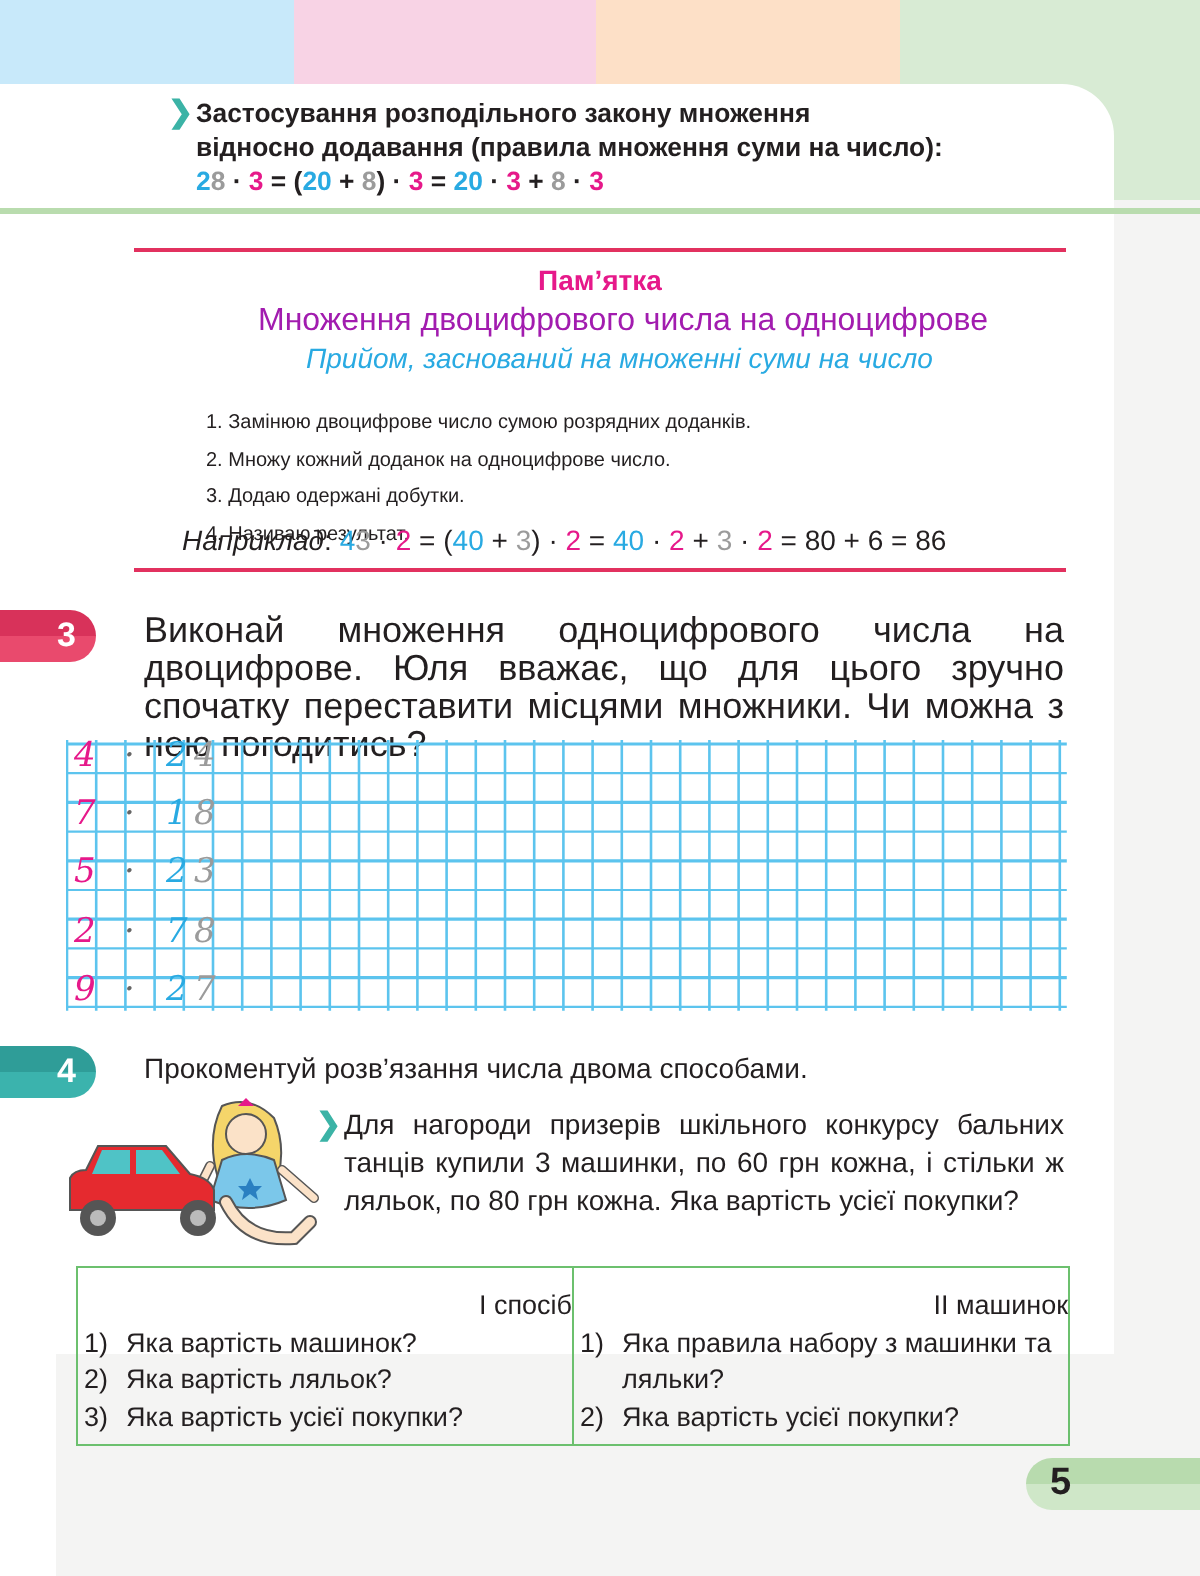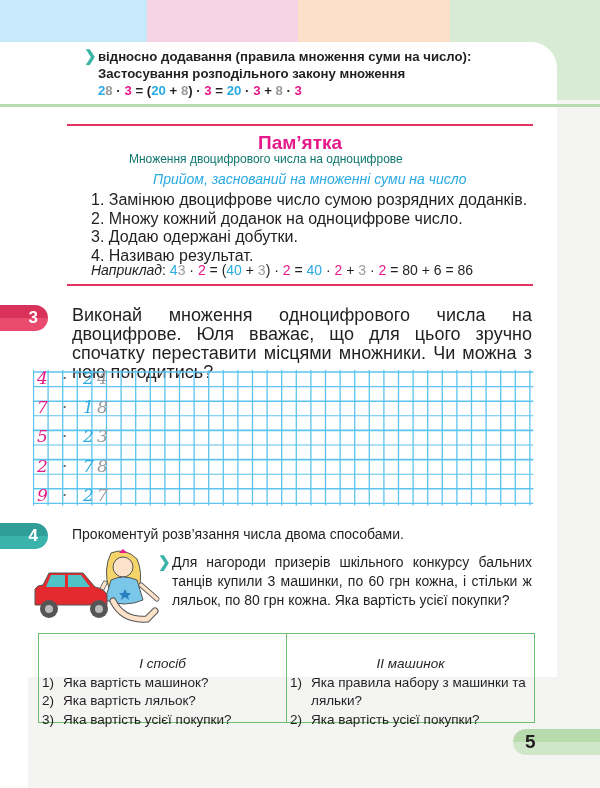--- a/index.html
+++ b/index.html
@@ -11,59 +11,59 @@
   .b4{left:450px;width:150px;height:100px;background:#d8ebd4;}
   .topwhite{position:absolute;left:0;top:42px;width:557px;height:62px;background:#fff;border-top-right-radius:26px;}
   .greenline{position:absolute;left:0;top:104px;width:600px;height:3px;background:#b9dcae;}
   .page{position:absolute;left:0;top:107px;width:557px;height:570px;background:#fff;}
   .pagebottom{position:absolute;left:0;top:677px;width:28px;height:111px;background:#fff;}
   .law{position:absolute;left:98px;top:48px;font-size:13.2px;font-weight:bold;line-height:17px;width:440px;}
   .chev{position:absolute;color:#3bb3a6;font-weight:bold;font-size:15px;}
   .c-blue{color:#29aae2;} .c-pink{color:#e6198a;} .c-grey{color:#9b9b9b;}
   .memo{position:absolute;left:67px;top:124px;width:466px;height:160px;}
   .memo .rule{position:absolute;left:0;width:466px;height:2px;background:#e2315f;}
-  .memo h2{margin:0;position:absolute;top:8px;left:0;width:466px;text-align:center;font-size:19px;color:#e6198a;font-weight:bold;}
-  .memo .sub1{position:absolute;top:28px;left:62px;font-size:12px;color:#0f766e;}
+  .memo h2{margin:0;position:absolute;top:8px;left:0;width:466px;text-align:center;font-size:14px;color:#e6198a;font-weight:bold;}
+  .memo .sub1{position:absolute;top:28px;left:62px;font-size:16px;color:#a21caf;}
   .memo .sub2{position:absolute;top:47px;left:86px;font-size:14px;color:#29aae2;font-style:italic;}
-  .memo ol{margin:0;padding:0;list-style:none;position:absolute;top:67px;left:24px;font-size:16px;line-height:18.5px;}
+  .memo ol{margin:12px;padding:0;list-style:none;position:absolute;top:67px;left:24px;font-size:10px;line-height:18.5px;}
   .memo .ex{position:absolute;top:138px;left:24px;font-size:14px;}
   .badge{position:absolute;left:0;width:48px;height:26px;border-radius:0 13px 13px 0;color:#fff;font-weight:bold;font-size:17px;text-align:right;padding-right:10px;box-sizing:border-box;line-height:26px;}
   .badge3{top:305px;background:linear-gradient(#d8325a 50%,#e94a6d 50%);}
   .badge4{top:523px;background:linear-gradient(#2f9d98 50%,#3bb3ad 50%);}
   .task3{position:absolute;left:72px;top:306px;width:460px;font-size:18px;line-height:19px;text-align:justify;}
   .grid{position:absolute;left:33px;top:370px;}
   .gridlabel{position:absolute;font-family:"DejaVu Serif",serif;font-style:italic;font-size:17px;}
   .task4{position:absolute;left:72px;top:526px;font-size:14px;}
   .problem{position:absolute;left:172px;top:553px;width:360px;font-size:14px;line-height:19px;text-align:justify;}
   .illus{position:absolute;left:33px;top:545px;}
   .table{position:absolute;left:38px;top:633px;width:495px;height:88px;border:1.5px solid #6cc06e;display:flex;background:transparent;}
   .col{flex:1;position:relative;font-size:13.5px;line-height:18.5px;}
   .col + .col{border-left:1.5px solid #6cc06e;}
-  .col .head{text-align:center;font-style:italic;margin-top:21px;}
+  .col .head{text-align:right;margin-top:10px;}
   .col .item{display:flex;padding-left:3px;}
   .col .num{width:21px;flex:none;}
   .pagenum{position:absolute;left:513px;top:729px;width:87px;height:26px;border-radius:13px 0 0 13px;background:linear-gradient(#b8dbae 50%,#cfe7c8 50%);}
   .pagenum span{position:absolute;left:12px;top:2px;font-size:19px;font-weight:bold;}
 </style>
 </head>
 <body>
 
 <div class="band b1"></div>
 <div class="band b2"></div>
 <div class="band b3"></div>
 <div class="band b4"></div>
 <div class="topwhite"></div>
 <div class="greenline"></div>
 <div class="page"></div>
 <div class="pagebottom"></div>
 
 <span class="chev" style="left:84px;top:47px;">❯</span>
 <div class="law">
+  <div>Застосування розподільного закону множення</div>
   <div>відносно додавання (правила множення суми на число):</div>
-  <div>Застосування розподільного закону множення</div>
   <div id="law-formula"><span class="c-blue">2</span><span class="c-grey">8</span><span> · </span><span class="c-pink">3</span><span> = (</span><span class="c-blue">20</span><span> + </span><span class="c-grey">8</span><span>) · </span><span class="c-pink">3</span><span> = </span><span class="c-blue">20</span><span> · </span><span class="c-pink">3</span><span> + </span><span class="c-grey">8</span><span> · </span><span class="c-pink">3</span></div>
 </div>
 
 <div class="memo">
   <div class="rule" style="top:0"></div>
   <h2>Пам’ятка</h2>
   <div class="sub1">Множення двоцифрового числа на одноцифрове</div>
   <div class="sub2">Прийом, заснований на множенні суми на число</div>
   <ol>
     <li>1. Замінюю двоцифрове число сумою розрядних доданків.</li>

